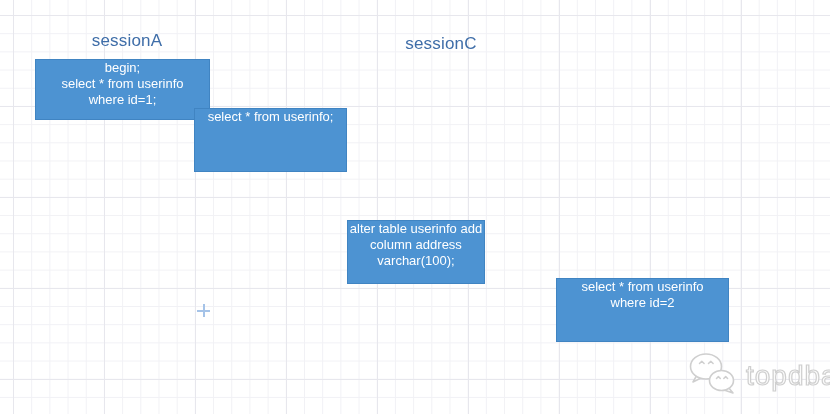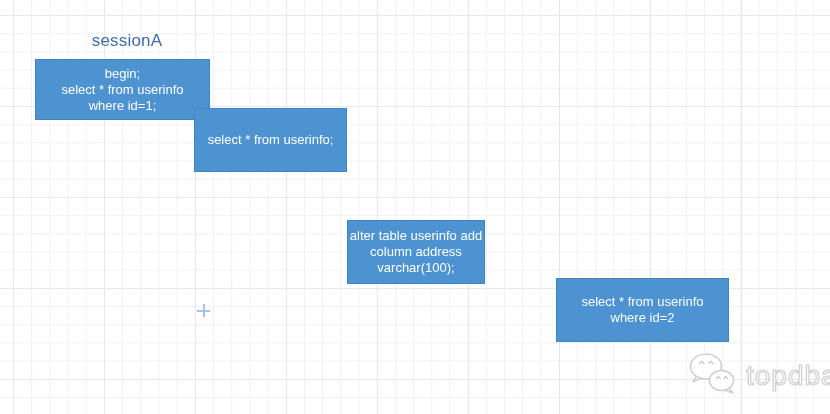--- a/index.html
+++ b/index.html
@@ -28,21 +28,21 @@
     letter-spacing:.2px;
     white-space:nowrap;
   }
 
   .sql-box{
     position:absolute;
     background:#4d93d2;
     border:1px solid #4084c2;
     box-sizing:border-box;
     display:flex;
-    align-items:center;
+    align-items:flex-start;
     justify-content:center;
     color:#ffffff;
     font-size:13px;
     line-height:16px;
     text-align:center;
   }
   .sql-text{white-space:pre-line;}
 
   .box-a{left:35px;  top:59px;  width:175px; height:61px;}
   .box-b{left:194px; top:108px; width:153px; height:64px;}
@@ -79,20 +79,21 @@
     position:absolute;right:0;top:0;width:3px;height:414px;
     background:#212121;
   }
 </style>
 </head>
 <body>
 
 <div class="canvas">
 
   <div class="session-label label-a">sessionA</div>
+  <div class="session-label label-c">sessionC</div>
 
   <div class="sql-box box-a">
     <div class="sql-text">begin;
 select * from userinfo
 where id=1;</div>
   </div>
   <div class="sql-box box-b">
     <div class="sql-text">select * from userinfo;</div>
   </div>
   <div class="sql-box box-c">

